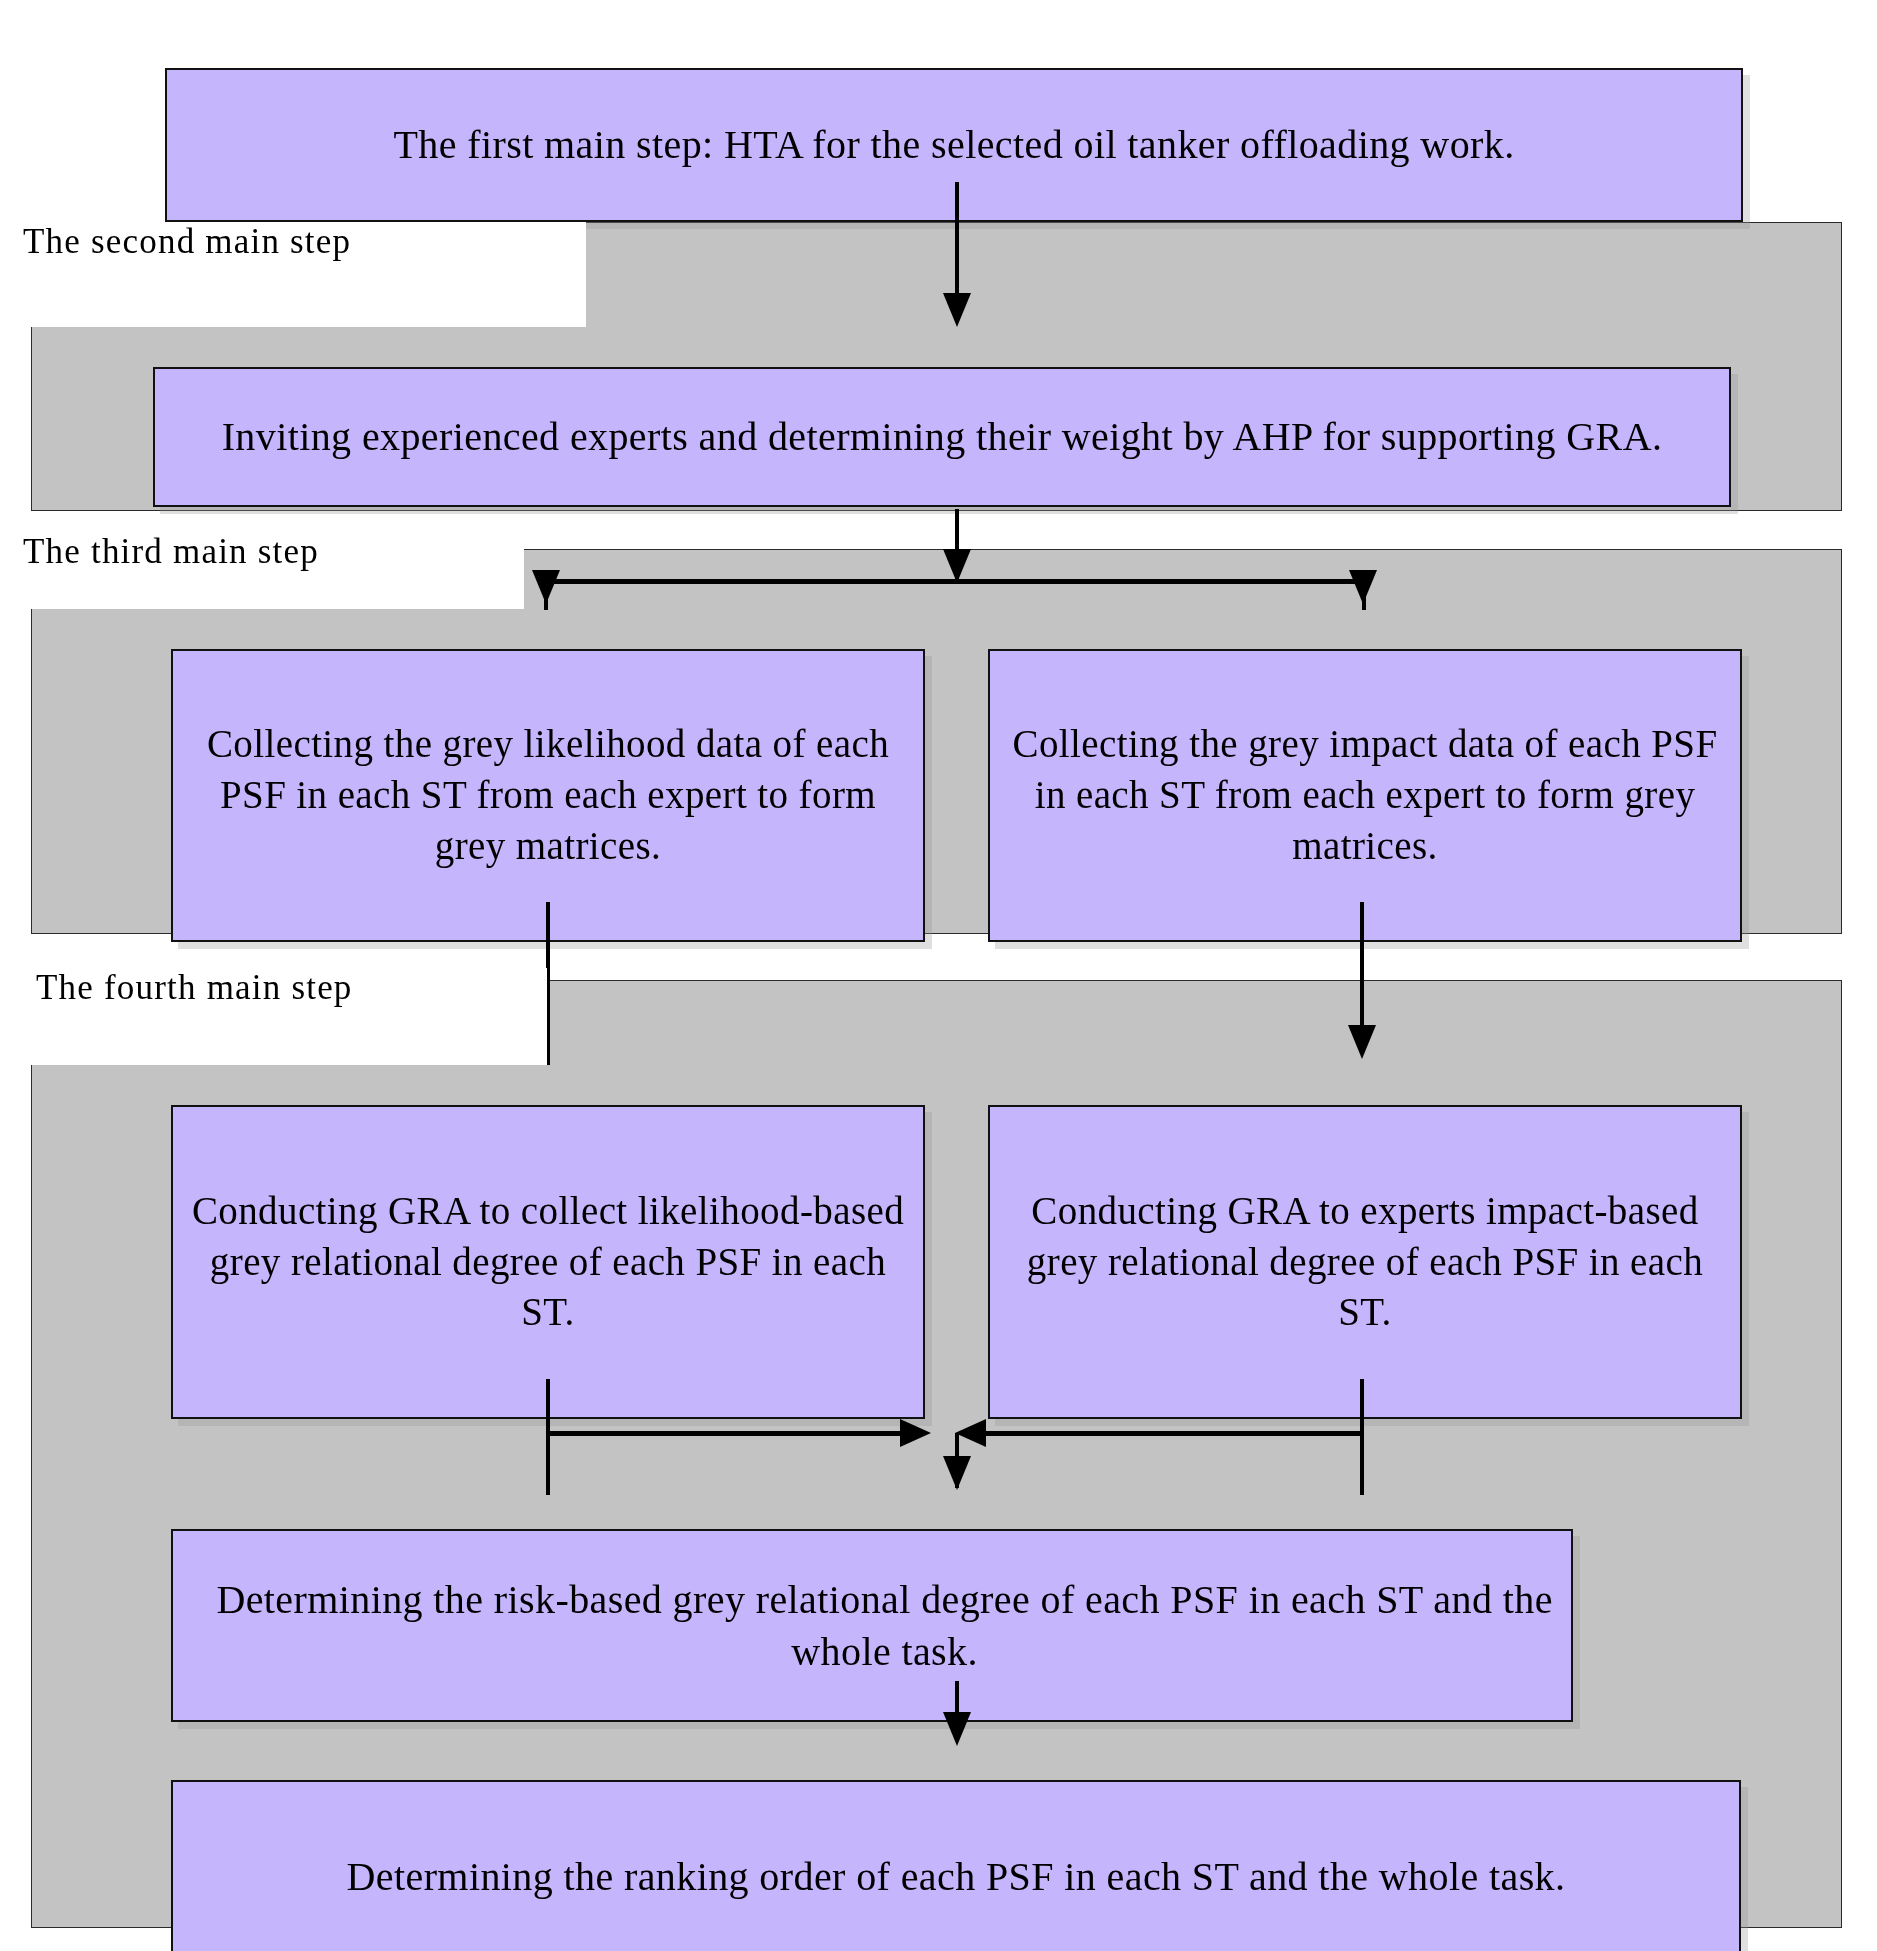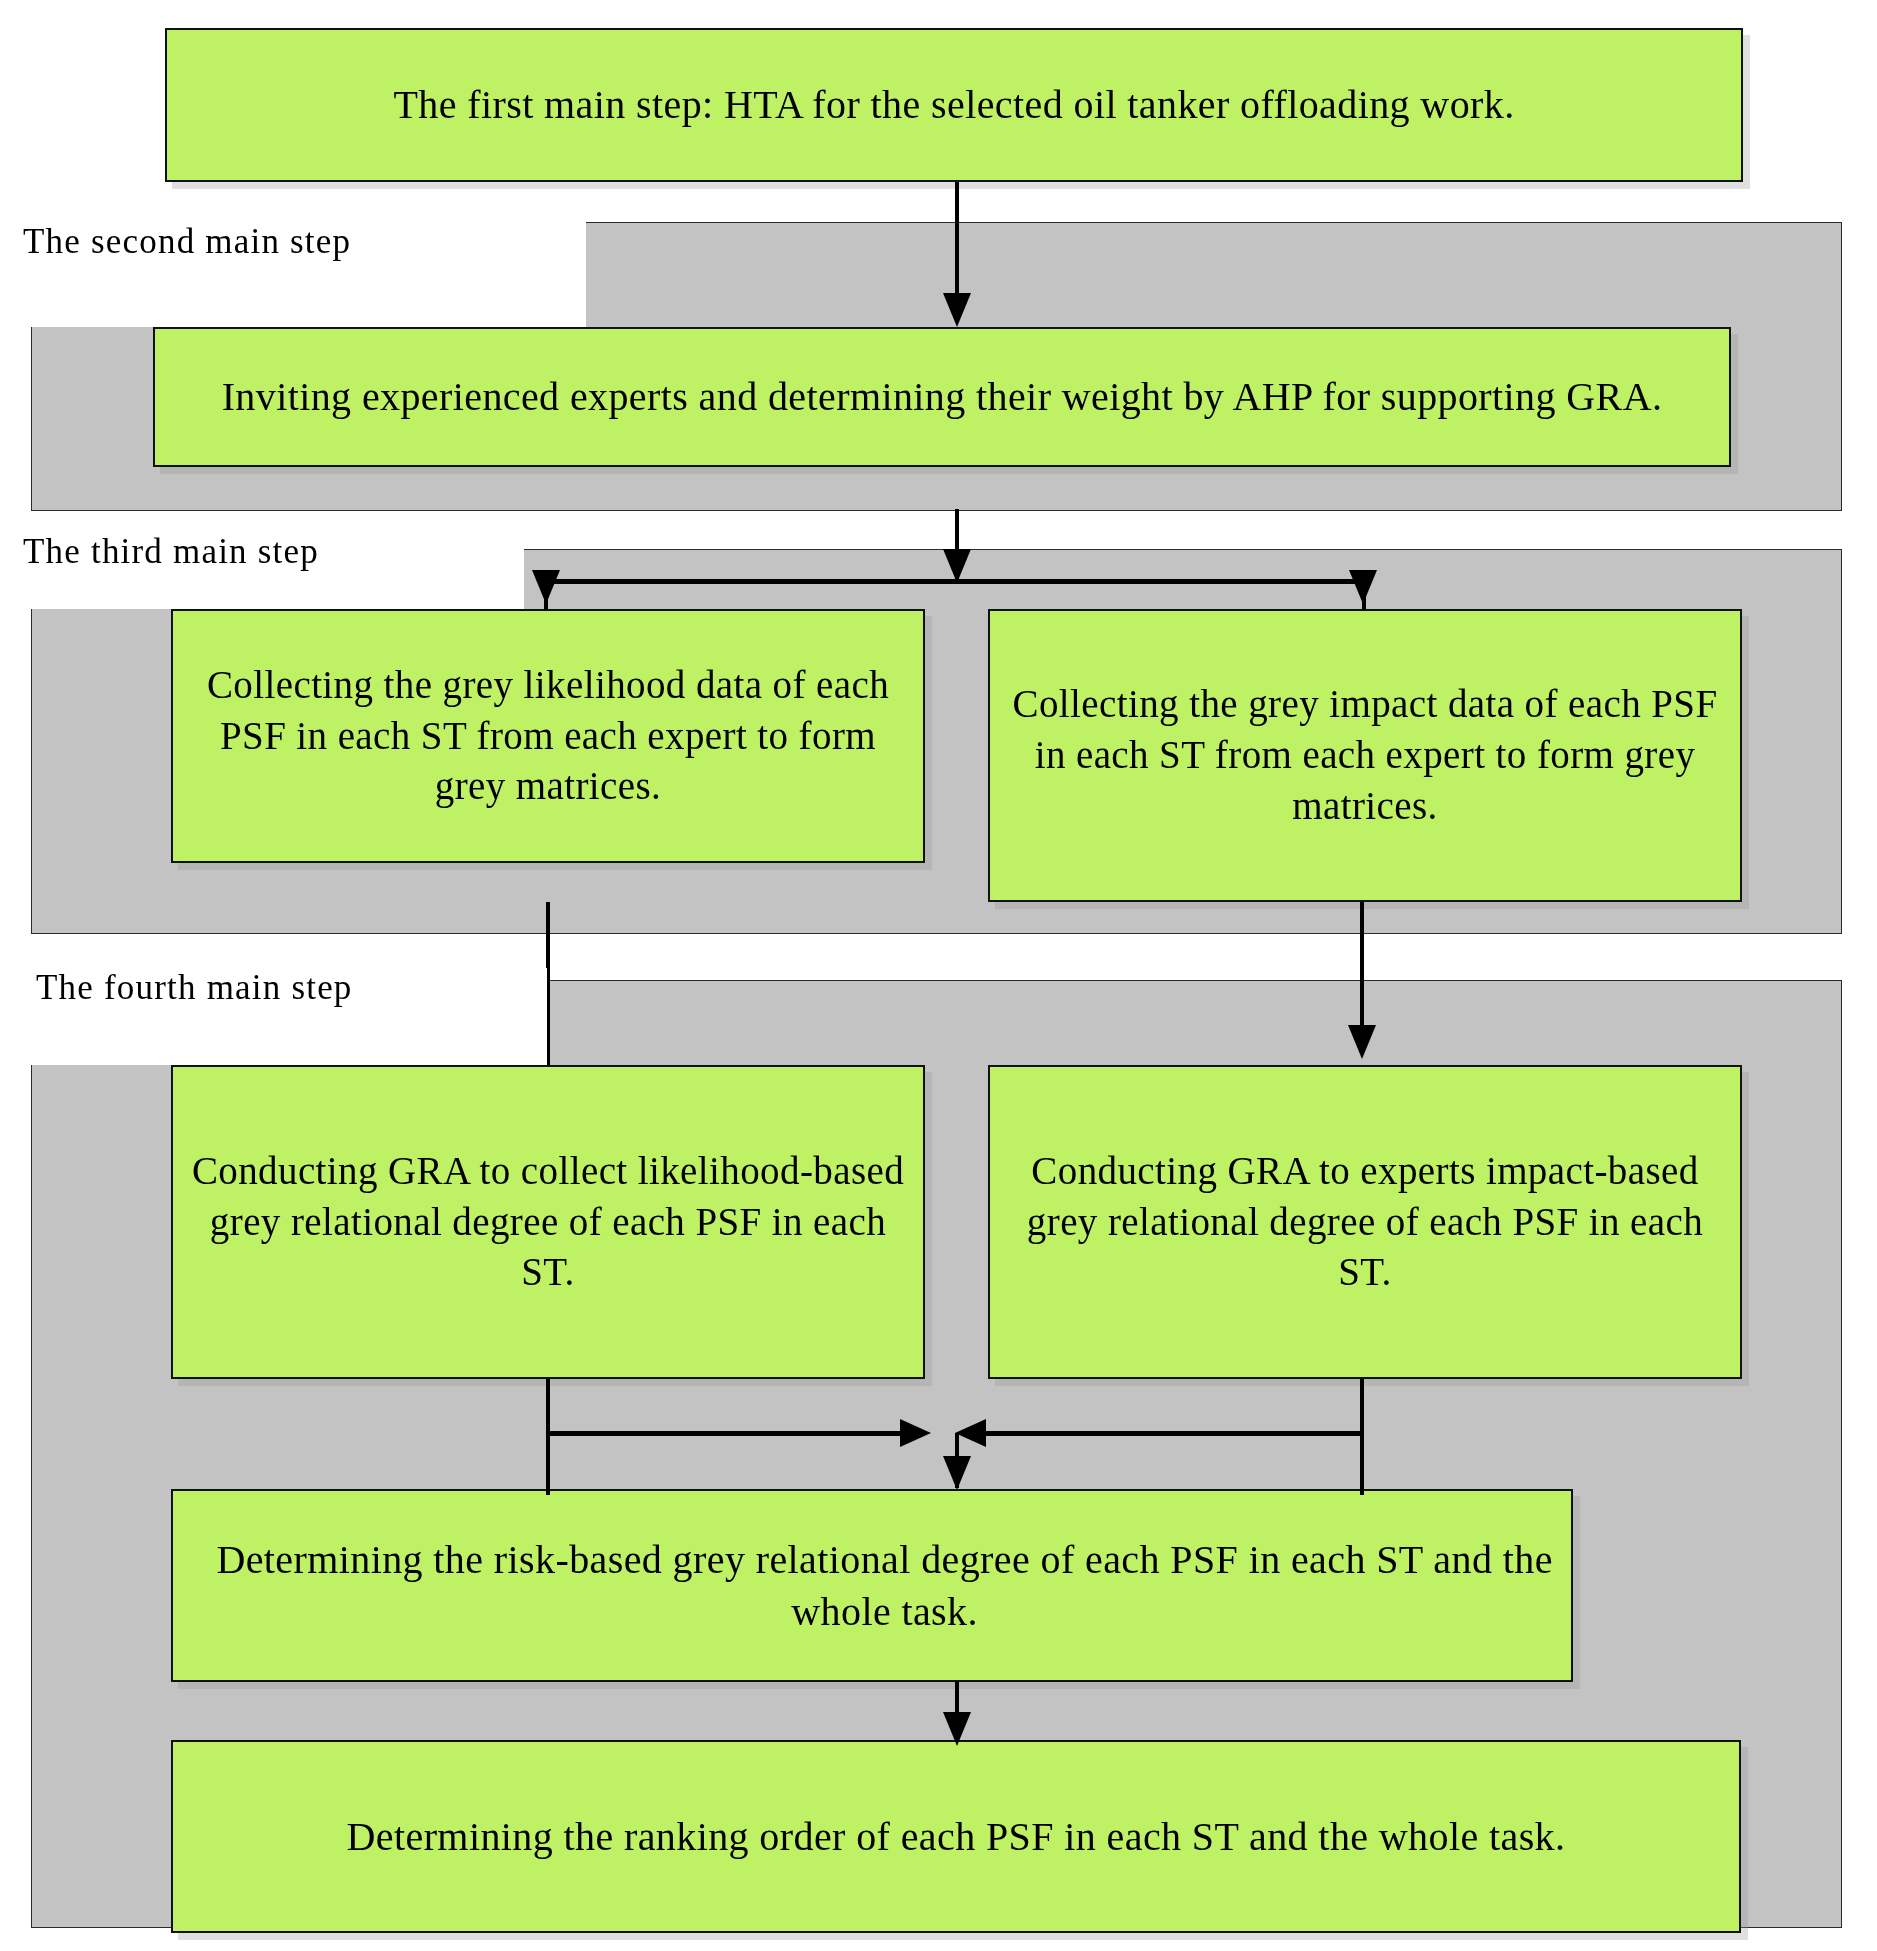--- a/index.html
+++ b/index.html
@@ -4,25 +4,26 @@
 <style>
   html,body{margin:0;padding:0;background:#fff;}
   body{font-family:"Liberation Serif","DejaVu Serif",serif;}
   #root{position:relative;width:1877px;height:1951px;background:#ffffff;overflow:hidden;}
 
   
   .band{position:absolute;background:#c3c3c3;border:1.5px solid #2b2b2b;box-sizing:border-box;}
 
   
   .box{
-    position:absolute;background:#bef264;border:2.3px solid #111;box-sizing:border-box;
+    position:absolute;background:#c4b5fd;border:2.3px solid #111;box-sizing:border-box;
     display:flex;align-items:center;justify-content:center;text-align:center;
     box-shadow:7px 7px 0 rgba(150,150,150,.30);
     color:#000;line-height:1.30;letter-spacing:0.4px;
     padding:3.1px 10.8px;
+    margin-top:40px;
   }
   .box span{display:block;width:100%;}
 
   
   .steplabel{
     position:absolute;background:#ffffff;color:#000;
     display:flex;align-items:flex-start;
     font-size:35px;letter-spacing:1.2px;white-space:nowrap;
     padding-left:23px;box-sizing:border-box;z-index:6;
   }
@@ -88,21 +89,21 @@
   <div class="arrow-down" style="left:943px; top:1712px;"></div>
 
   <div class="box" style="left:165px; top:28px; width:1578px; height:154px; font-size:40px;">
     <span>The first main step: HTA for the selected oil tanker offloading work.</span>
   </div>
 
   <div class="box" style="left:153px; top:327px; width:1578px; height:140px; font-size:40px;">
     <span>Inviting experienced experts and determining their weight by AHP for supporting GRA.</span>
   </div>
 
-  <div class="box" style="left:171px; top:609px; width:754px; height:254px; font-size:39px;">
+  <div class="box" style="left:171px; top:609px; width:754px; height:293px; font-size:39px;">
     <span>Collecting the grey likelihood data of each PSF in each ST from each expert to form grey matrices.</span>
   </div>
 
   <div class="box" style="left:988px; top:609px; width:754px; height:293px; font-size:39px;">
     <span>Collecting the grey impact data of each PSF in each ST from each expert to form grey matrices.</span>
   </div>
 
   <div class="box" style="left:171px; top:1065px; width:754px; height:314px; font-size:39px;">
     <span>Conducting GRA to collect likelihood-based grey relational degree of each PSF in each ST.</span>
   </div>

